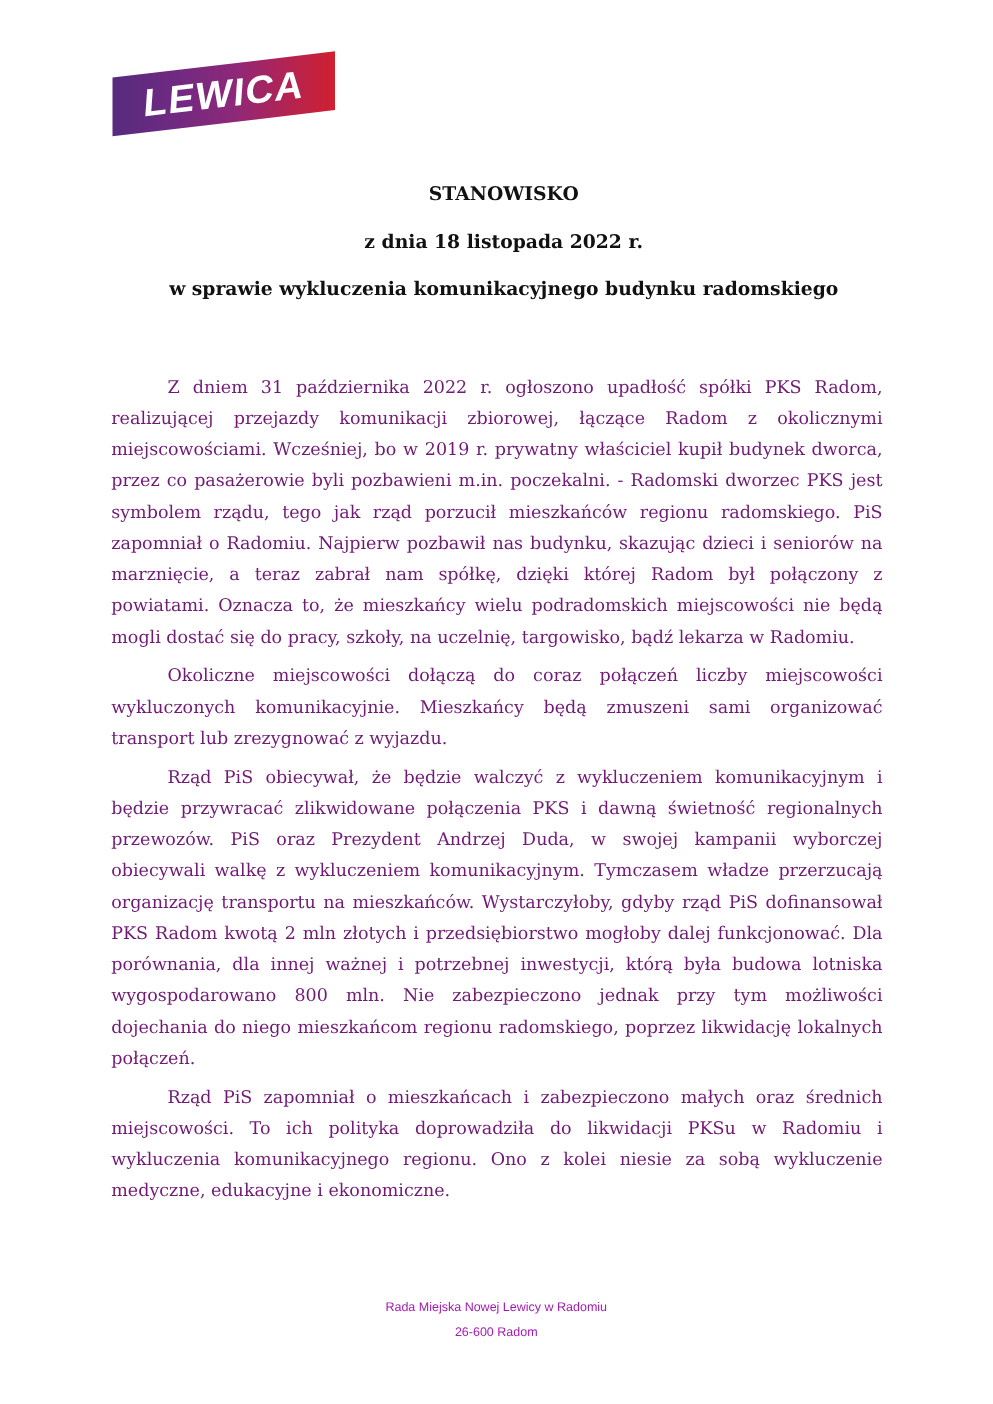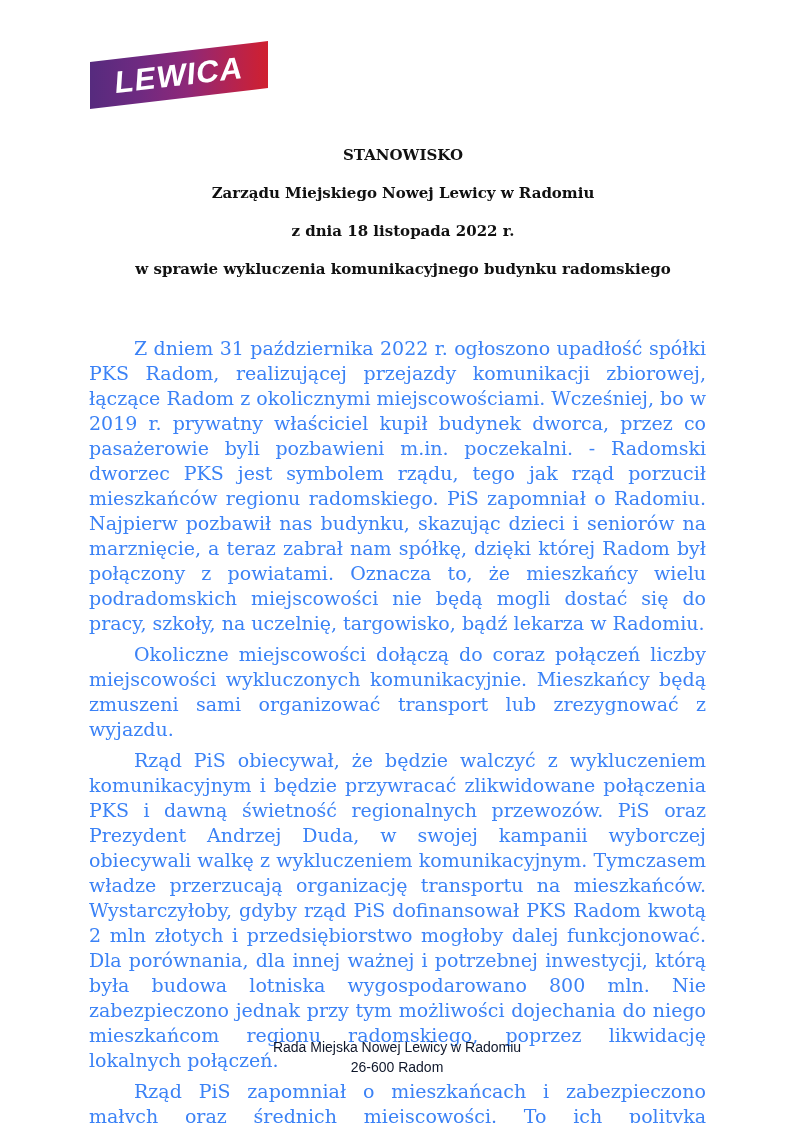--- a/index.html
+++ b/index.html
@@ -54,51 +54,50 @@
     margin: 0 0 23px 0;
     color: #111111;
     padding-left: 12px;
   }
   
   .doc-body {
     margin: 59px 88px 0 89px;
   }
   .doc-body p {
     margin: 0 0 6px 0;
-    font-size: 19px;
+    font-size: 14px;
     line-height: 25px;
     text-align: justify;
     text-indent: 45px;
-    color: #3b82f6;
+    color: #701a75;
   }
   
   .footer {
     position: absolute;
     left: 0;
     right: 0;
     bottom: 46px;
     text-align: center;
     font-family: "Liberation Sans", sans-serif;
-    font-size: 14px;
+    font-size: 10px;
     line-height: 20px;
-    color: #0f172a;
+    color: #a21caf;
   }
 </style>
 </head>
 <body>
 
 <div class="page">
 
   <div class="logo">
     <span class="logo-text">LEWICA</span>
   </div>
 
   <header class="headings">
     <div class="h">STANOWISKO</div>
-    <div class="h">Zarządu Miejskiego Nowej Lewicy w Radomiu</div>
     <div class="h">z dnia 18 listopada 2022 r.</div>
     <div class="h">w sprawie wykluczenia komunikacyjnego budynku radomskiego</div>
   </header>
 
   <main class="doc-body">
     <p>Z dniem 31 października 2022 r. ogłoszono upadłość spółki PKS Radom, realizującej przejazdy komunikacji zbiorowej, łączące Radom z okolicznymi miejscowościami. Wcześniej, bo w 2019 r. prywatny właściciel kupił budynek dworca, przez co pasażerowie byli pozbawieni m.in. poczekalni. - Radomski dworzec PKS jest symbolem rządu, tego jak rząd porzucił mieszkańców regionu radomskiego. PiS zapomniał o Radomiu. Najpierw pozbawił nas budynku, skazując dzieci i seniorów na marznięcie, a teraz zabrał nam spółkę, dzięki której Radom był połączony z powiatami. Oznacza to, że mieszkańcy wielu podradomskich miejscowości nie będą mogli dostać się do pracy, szkoły, na uczelnię, targowisko, bądź lekarza w Radomiu.</p>
     <p>Okoliczne miejscowości dołączą do coraz połączeń liczby miejscowości wykluczonych komunikacyjnie. Mieszkańcy będą zmuszeni sami organizować transport lub zrezygnować z wyjazdu.</p>
     <p>Rząd PiS obiecywał, że będzie walczyć z wykluczeniem komunikacyjnym i będzie przywracać zlikwidowane połączenia PKS i dawną świetność regionalnych przewozów. PiS oraz Prezydent Andrzej Duda, w swojej kampanii wyborczej obiecywali walkę z wykluczeniem komunikacyjnym. Tymczasem władze przerzucają organizację transportu na mieszkańców. Wystarczyłoby, gdyby rząd PiS dofinansował PKS Radom kwotą 2 mln złotych i przedsiębiorstwo mogłoby dalej funkcjonować. Dla porównania, dla innej ważnej i potrzebnej inwestycji, którą była budowa lotniska wygospodarowano 800 mln. Nie zabezpieczono jednak przy tym możliwości dojechania do niego mieszkańcom regionu radomskiego, poprzez likwidację lokalnych połączeń.</p>
     <p>Rząd PiS zapomniał o mieszkańcach i zabezpieczono małych oraz średnich miejscowości. To ich polityka doprowadziła do likwidacji PKSu w Radomiu i wykluczenia komunikacyjnego regionu. Ono z kolei niesie za sobą wykluczenie medyczne, edukacyjne i ekonomiczne.</p>
   </main>

